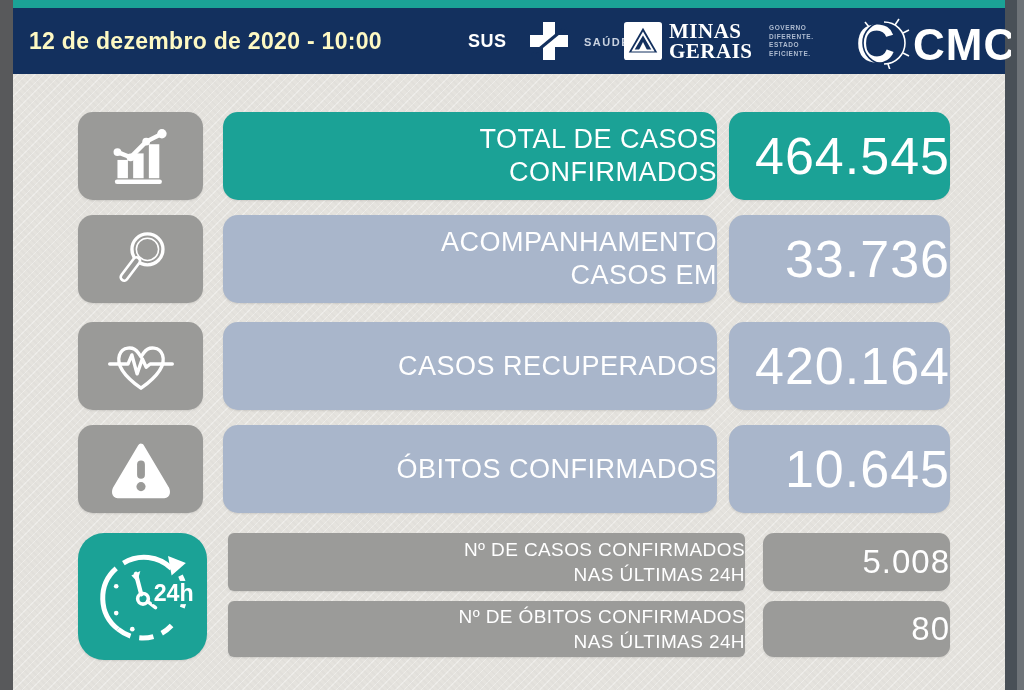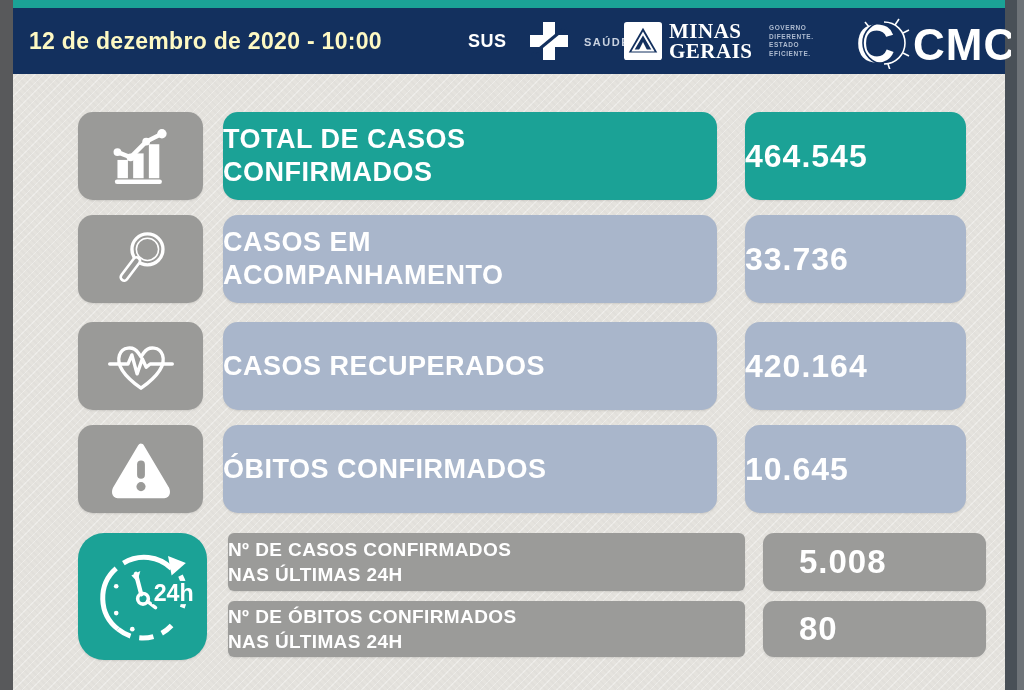--- a/index.html
+++ b/index.html
@@ -28,35 +28,35 @@
   .mg-logo{left:611px;top:14px;}
   .mg-name{left:656px;top:13px;font-size:21px;font-weight:800;line-height:20px;letter-spacing:0.5px;font-family:Liberation Serif, serif;}
   .mg-tagline{left:756px;top:16px;font-size:6.5px;font-weight:bold;line-height:8.5px;
     letter-spacing:0.6px;color:#AEBBD0;}
   .cmc-wrap{left:840px;top:0;height:66px;display:flex;align-items:center;}
   
   .tile{border-radius:15px;display:flex;align-items:center;justify-content:center;
     box-shadow:0 1px 2px rgba(0,0,0,0.10);}
   .tile.gray{background:#9A9A98;}
   .tile.teal{background:#1BA296;}
-  .pill{border-radius:15px;display:flex;flex-direction:column;align-items:flex-start;justify-content:center;
-    color:#fff;font-weight:bold;text-align:center;box-shadow:0 1px 2px rgba(0,0,0,0.10);}
+  .pill{border-radius:15px;display:flex;flex-direction:column;align-items:flex-end;justify-content:center;
+    color:#fff;font-weight:normal;text-align:center;box-shadow:0 1px 2px rgba(0,0,0,0.10);}
   .pill.teal{background:#1BA296;}
   .pill.slate{background:#A9B6CB;}
   .pill.gray{background:#9B9B99;}
   .label-pill{font-size:27px;line-height:33px;letter-spacing:0.5px;}
-  .value-pill{font-size:32px;letter-spacing:1px;margin-left:16px;}
+  .value-pill{font-size:52px;letter-spacing:1px;}
   .icon-tile{left:78px;width:125px;height:88px;}
   .label-slot{left:223px;width:494px;height:88px;}
   .value-slot{left:729px;width:221px;height:88px;}
   .r0{top:112px;} .r1{top:215px;} .r2{top:322px;} .r3{top:425px;}
   
   .clock-tile{left:78px;top:533px;width:129px;height:127px;border-radius:26px;}
   .bar-label{left:228px;width:517px;border-radius:6px;font-size:19px;line-height:25px;letter-spacing:0.4px;}
-  .bar-value{left:763px;width:187px;border-radius:11px;font-size:33px;letter-spacing:1px;padding-left:36px;}
+  .bar-value{left:763px;width:187px;border-radius:11px;font-size:33px;letter-spacing:1px;}
   .b0{top:533px;height:58px;} .b1{top:601px;height:56px;}
 </style>
 </head>
 <body>
 
 <div class="frame">
 
   <div class="abs edge-left"></div>
   <div class="abs edge-right"></div>
   <div class="abs accent"></div>
@@ -130,22 +130,22 @@
 
   <div class="abs tile gray icon-tile r1">
     <svg width="62" height="62" viewBox="0 0 48 48">
       <circle cx="29" cy="16.5" r="12" stroke="#fff" stroke-width="2.6" fill="none"></circle>
       <circle cx="29" cy="16.5" r="8.6" stroke="#fff" stroke-width="1.2" fill="none"></circle>
       <path d="M20.5,25.5 L11,38" stroke="#fff" stroke-width="7.5" stroke-linecap="round"></path>
       <path d="M20.5,25.5 L11,38" stroke="#9A9A98" stroke-width="3.4" stroke-linecap="round"></path>
     </svg>
   </div>
   <div class="abs pill slate label-pill label-slot r1">
+    <span>ACOMPANHAMENTO</span>
     <span>CASOS EM</span>
-    <span>ACOMPANHAMENTO</span>
   </div>
   <div class="abs pill slate value-pill value-slot r1">33.736</div>
 
   <div class="abs tile gray icon-tile r2">
     <svg width="70" height="60" viewBox="0 0 52 46">
       <path d="M26,40 C12,30 7,22 9.5,14.5 C11.5,8.5 20,7 24,13 L26,16 L28,13 C32,7 40.5,8.5 42.5,14.5 C45,22 40,30 26,40 Z" fill="none" stroke="#fff" stroke-width="2.6" stroke-linejoin="round"></path>
       <polyline points="2,21.5 16,21.5 19,14.5 23,29 27,17.5 30,24 33,21.5 50,21.5" fill="none" stroke="#fff" stroke-width="2.6" stroke-linecap="round" stroke-linejoin="round"></polyline>
     </svg>
   </div>
   <div class="abs pill slate label-pill label-slot r2">

